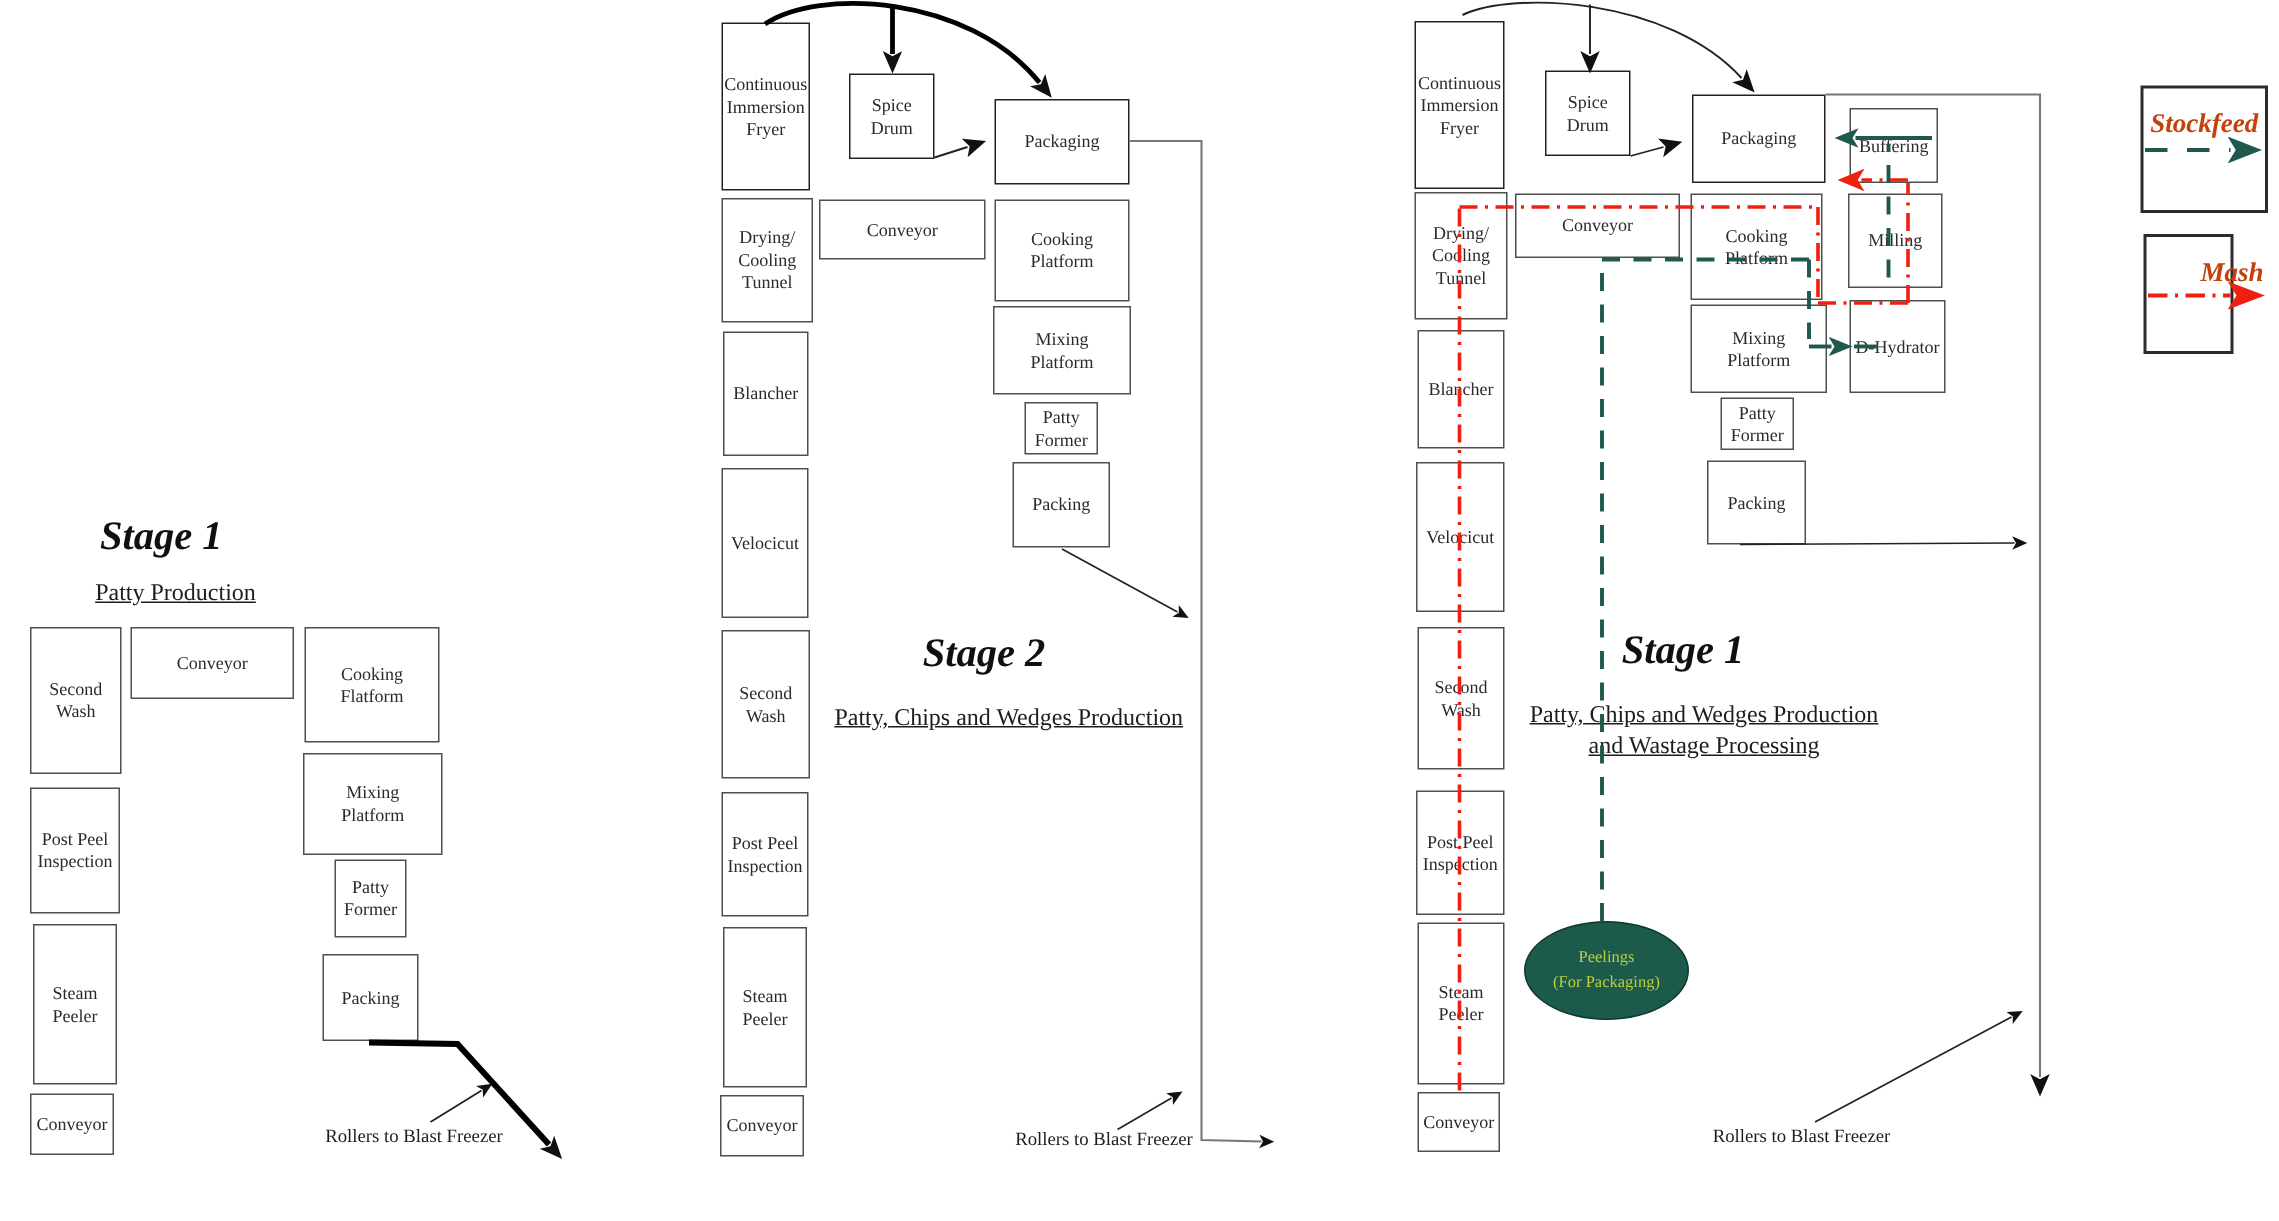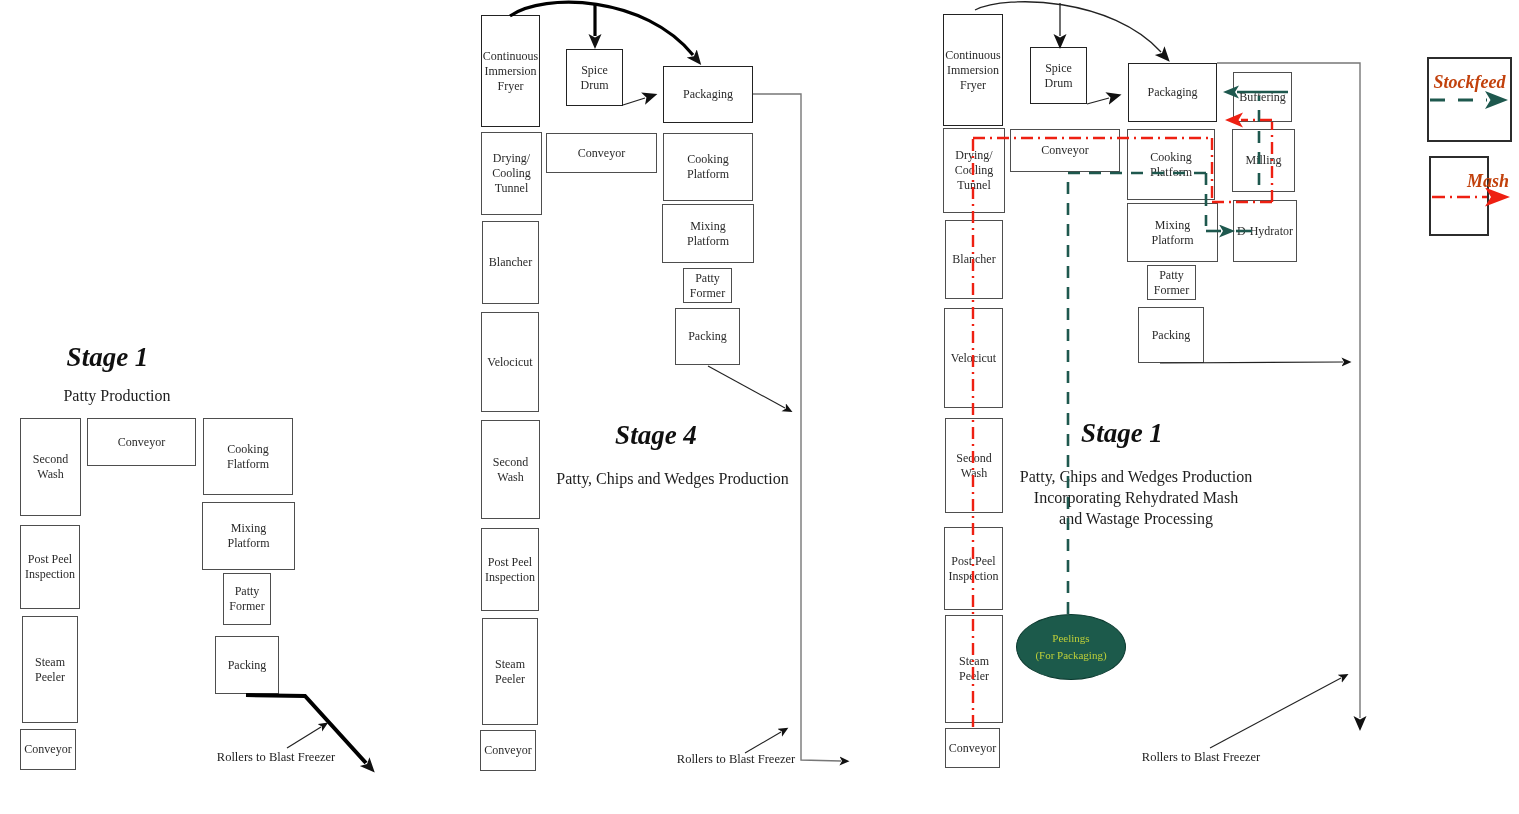--- a/index.html
+++ b/index.html
@@ -4,21 +4,21 @@
 <style>
   html,body{margin:0;padding:0;background:#fff;}
   #canvas{position:relative;width:1519px;height:814px;background:#fff;overflow:hidden;
           font-family:"Liberation Serif",serif;}
   .b{position:absolute;box-sizing:border-box;border:1px solid #4e4e4e;background:#fff;
      display:flex;align-items:center;justify-content:center;text-align:center;
      font-size:12px;line-height:1.25;color:#2a2a2a;white-space:pre-line;z-index:2;}
   .b.dark{border-color:#222;}
   .title{position:absolute;font-weight:bold;font-style:italic;font-size:27px;color:#101010;
          text-align:center;z-index:1;}
-  .subtitle{position:absolute;font-size:16px;color:#1d1d1d;text-align:center;z-index:1;line-height:21px;}
+  .subtitle{position:absolute;font-size:16px;color:#1d1d1d;text-align:center;z-index:1;line-height:21px;text-decoration:underline;}
   .small-label{position:absolute;font-size:12.5px;color:#1d1d1d;text-align:center;z-index:3;}
   .legend-box{position:absolute;box-sizing:border-box;border:2px solid #2c2c2c;background:#fff;z-index:2;
               text-align:center;}
   .legend-label{font-weight:bold;font-style:italic;font-size:18px;color:#c2410c;padding-top:13px;}
   .ellipse{position:absolute;left:1016px;top:614px;width:108px;height:64px;border-radius:50%;
            background:#1c5a4b;border:1px solid #0c3a30;z-index:2;display:flex;flex-direction:column;
            align-items:center;justify-content:center;color:#becf39;font-size:11px;line-height:1.55;z-index:4;}
   svg.wires{position:absolute;left:0;top:0;z-index:5;pointer-events:none;}
 </style>
 </head>
@@ -40,21 +40,21 @@
 Inspection</div>
   <div class="b" style="left:223px;top:573px;width:48px;height:52px;">Patty
 Former</div>
   <div class="b" style="left:22px;top:616px;width:56px;height:107px;">Steam
 Peeler</div>
   <div class="b" style="left:215px;top:636px;width:64px;height:58px;">Packing</div>
   <div class="b" style="left:20px;top:729px;width:56px;height:41px;">Conveyor</div>
 
   <div class="small-label" style="left:206px;top:750px;width:140px;">Rollers to Blast Freezer</div>
 
-  <div class="title" style="left:590px;top:420px;width:132px;">Stage 4</div>
+  <div class="title" style="left:590px;top:420px;width:132px;">Stage 2</div>
   <div class="subtitle" style="left:535px;top:468px;width:275px;">Patty, Chips and Wedges Production</div>
 
   <div class="b dark" style="left:481px;top:15px;width:59px;height:112px;">Continuous
 Immersion
 Fryer</div>
   <div class="b dark" style="left:566px;top:49px;width:57px;height:57px;">Spice
 Drum</div>
   <div class="b dark" style="left:663px;top:66px;width:90px;height:57px;">Packaging</div>
   <div class="b" style="left:481px;top:132px;width:61px;height:83px;">Drying/
 Cooling
@@ -75,21 +75,20 @@
 Inspection</div>
   <div class="b" style="left:482px;top:618px;width:56px;height:107px;">Steam
 Peeler</div>
   <div class="b" style="left:480px;top:730px;width:56px;height:41px;">Conveyor</div>
 
   <div class="small-label" style="left:666px;top:752px;width:140px;">Rollers to Blast Freezer</div>
 
   <div class="title" style="left:1056px;top:418px;width:132px;">Stage 1</div>
   <div class="subtitle" style="left:1000px;top:466px;width:272px;">
     <div>Patty, Chips and Wedges Production</div>
-    <div>Incorporating Rehydrated Mash</div>
     <div>and Wastage Processing</div>
   </div>
 
   <div class="b dark" style="left:943px;top:14px;width:60px;height:112px;">Continuous
 Immersion
 Fryer</div>
   <div class="b dark" style="left:1030px;top:47px;width:57px;height:57px;">Spice
 Drum</div>
   <div class="b dark" style="left:1128px;top:63px;width:89px;height:59px;">Packaging</div>
   <div class="b" style="left:1233px;top:72px;width:59px;height:50px;">Buffering</div>

